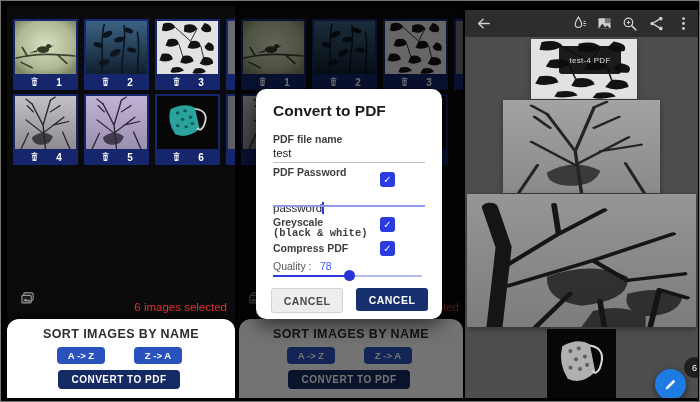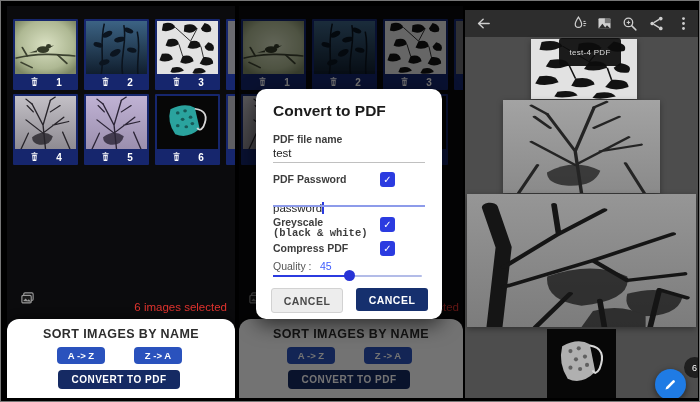--- a/index.html
+++ b/index.html
@@ -50,21 +50,21 @@
   .dbtn-cancel{left:15px;width:70px;background:#ededed;border:1px solid #d2d2d2;color:#4a4a4a;text-align:center;}
   .dbtn-convert{left:100px;width:72px;background:#16306e;color:#fff;}
   
   .statusbar{position:absolute;left:0;top:0;right:0;height:4px;background:#000;}
   .toolbar{position:absolute;left:0;top:4px;right:0;height:27px;background:#2d2d2d;}
   .tbicon{position:absolute;top:5px;width:17px;height:17px;color:#cfcfcf;}
   .tbicon svg{width:100%;height:100%;display:block;}
   .vbody{position:absolute;left:0;top:31px;right:0;bottom:0;background:#4d4d4d;}
   .vimg{position:absolute;overflow:hidden;box-shadow:0 2px 6px rgba(0,0,0,.35);}
   .vimg svg{width:100%;height:100%;display:block;}
-  .toast{position:absolute;left:94px;top:1px;width:62px;height:28px;background:rgba(12,12,12,.93);
+  .toast{position:absolute;left:94px;top:9px;width:62px;height:28px;background:rgba(12,12,12,.93);
          border-radius:3px;color:#ddd;font-size:8px;letter-spacing:.3px;display:flex;align-items:center;
          justify-content:center;}
   .badge{position:absolute;right:-7px;top:320px;width:21px;height:21px;border-radius:50%;background:#1f1f1f;
          color:#fff;font-size:9px;display:flex;align-items:center;justify-content:center;}
   .fab{position:absolute;right:12px;top:332px;width:31px;height:31px;border-radius:50%;background:#1f7be4;
        box-shadow:0 2px 6px rgba(0,0,0,.5);display:flex;align-items:center;justify-content:center;}
   .fab svg{width:15px;height:15px;}
   .photolib{position:absolute;left:12px;top:285px;width:17px;height:15px;color:#9a9a9a;}
   .photolib svg{width:100%;height:100%;}
   .hiddendefs{position:absolute;width:0;height:0;overflow:hidden;}
@@ -385,41 +385,41 @@
 
     <div class="dim"></div>
 
     <div class="dlg">
       <div class="dlg-title">Convert to PDF</div>
 
       <div class="lbl" style="top:44px;">PDF file name</div>
       <div class="val" style="top:58px;">test</div>
       <div class="line" style="top:73px;"></div>
 
-      <div class="lbl" style="top:84px;">PDF Password</div>
+      <div class="lbl" style="top:77px;">PDF Password</div>
       <div class="cbx" style="top:83px;">
           <span>✓</span>
         </div>
       <div class="val" style="top:113px;"><span>password</span><span class="cursor"></span></div>
       <div class="line line-focus" style="top:116px;"></div>
 
       <div class="lbl" style="top:127px;">Greyscale</div>
       <div class="lbl" style="top:138px;font-family:Liberation Mono, monospace;">(black &amp; white)</div>
       <div class="cbx" style="top:128px;">
           <span>✓</span>
         </div>
 
       <div class="lbl" style="top:153px;">Compress PDF</div>
       <div class="cbx" style="top:152px;">
           <span>✓</span>
         </div>
 
       <div class="abs" style="left:17px;top:167px;">
         <span class="qlabel">Quality :</span>
-        <span class="qval" style="margin-left:4px;">45</span>
+        <span class="qval" style="margin-left:4px;">78</span>
       </div>
 
       <div class="slider">
         <div class="slider-track"></div>
         <div class="slider-fill" id="slider-fill" style="width: 51%;"></div>
         <div class="slider-thumb" id="slider-thumb" style="left: 51%;"></div>
       </div>
 
       <div class="dbtn dbtn-cancel">CANCEL</div>
       <div class="dbtn dbtn-convert">CANCEL</div>

